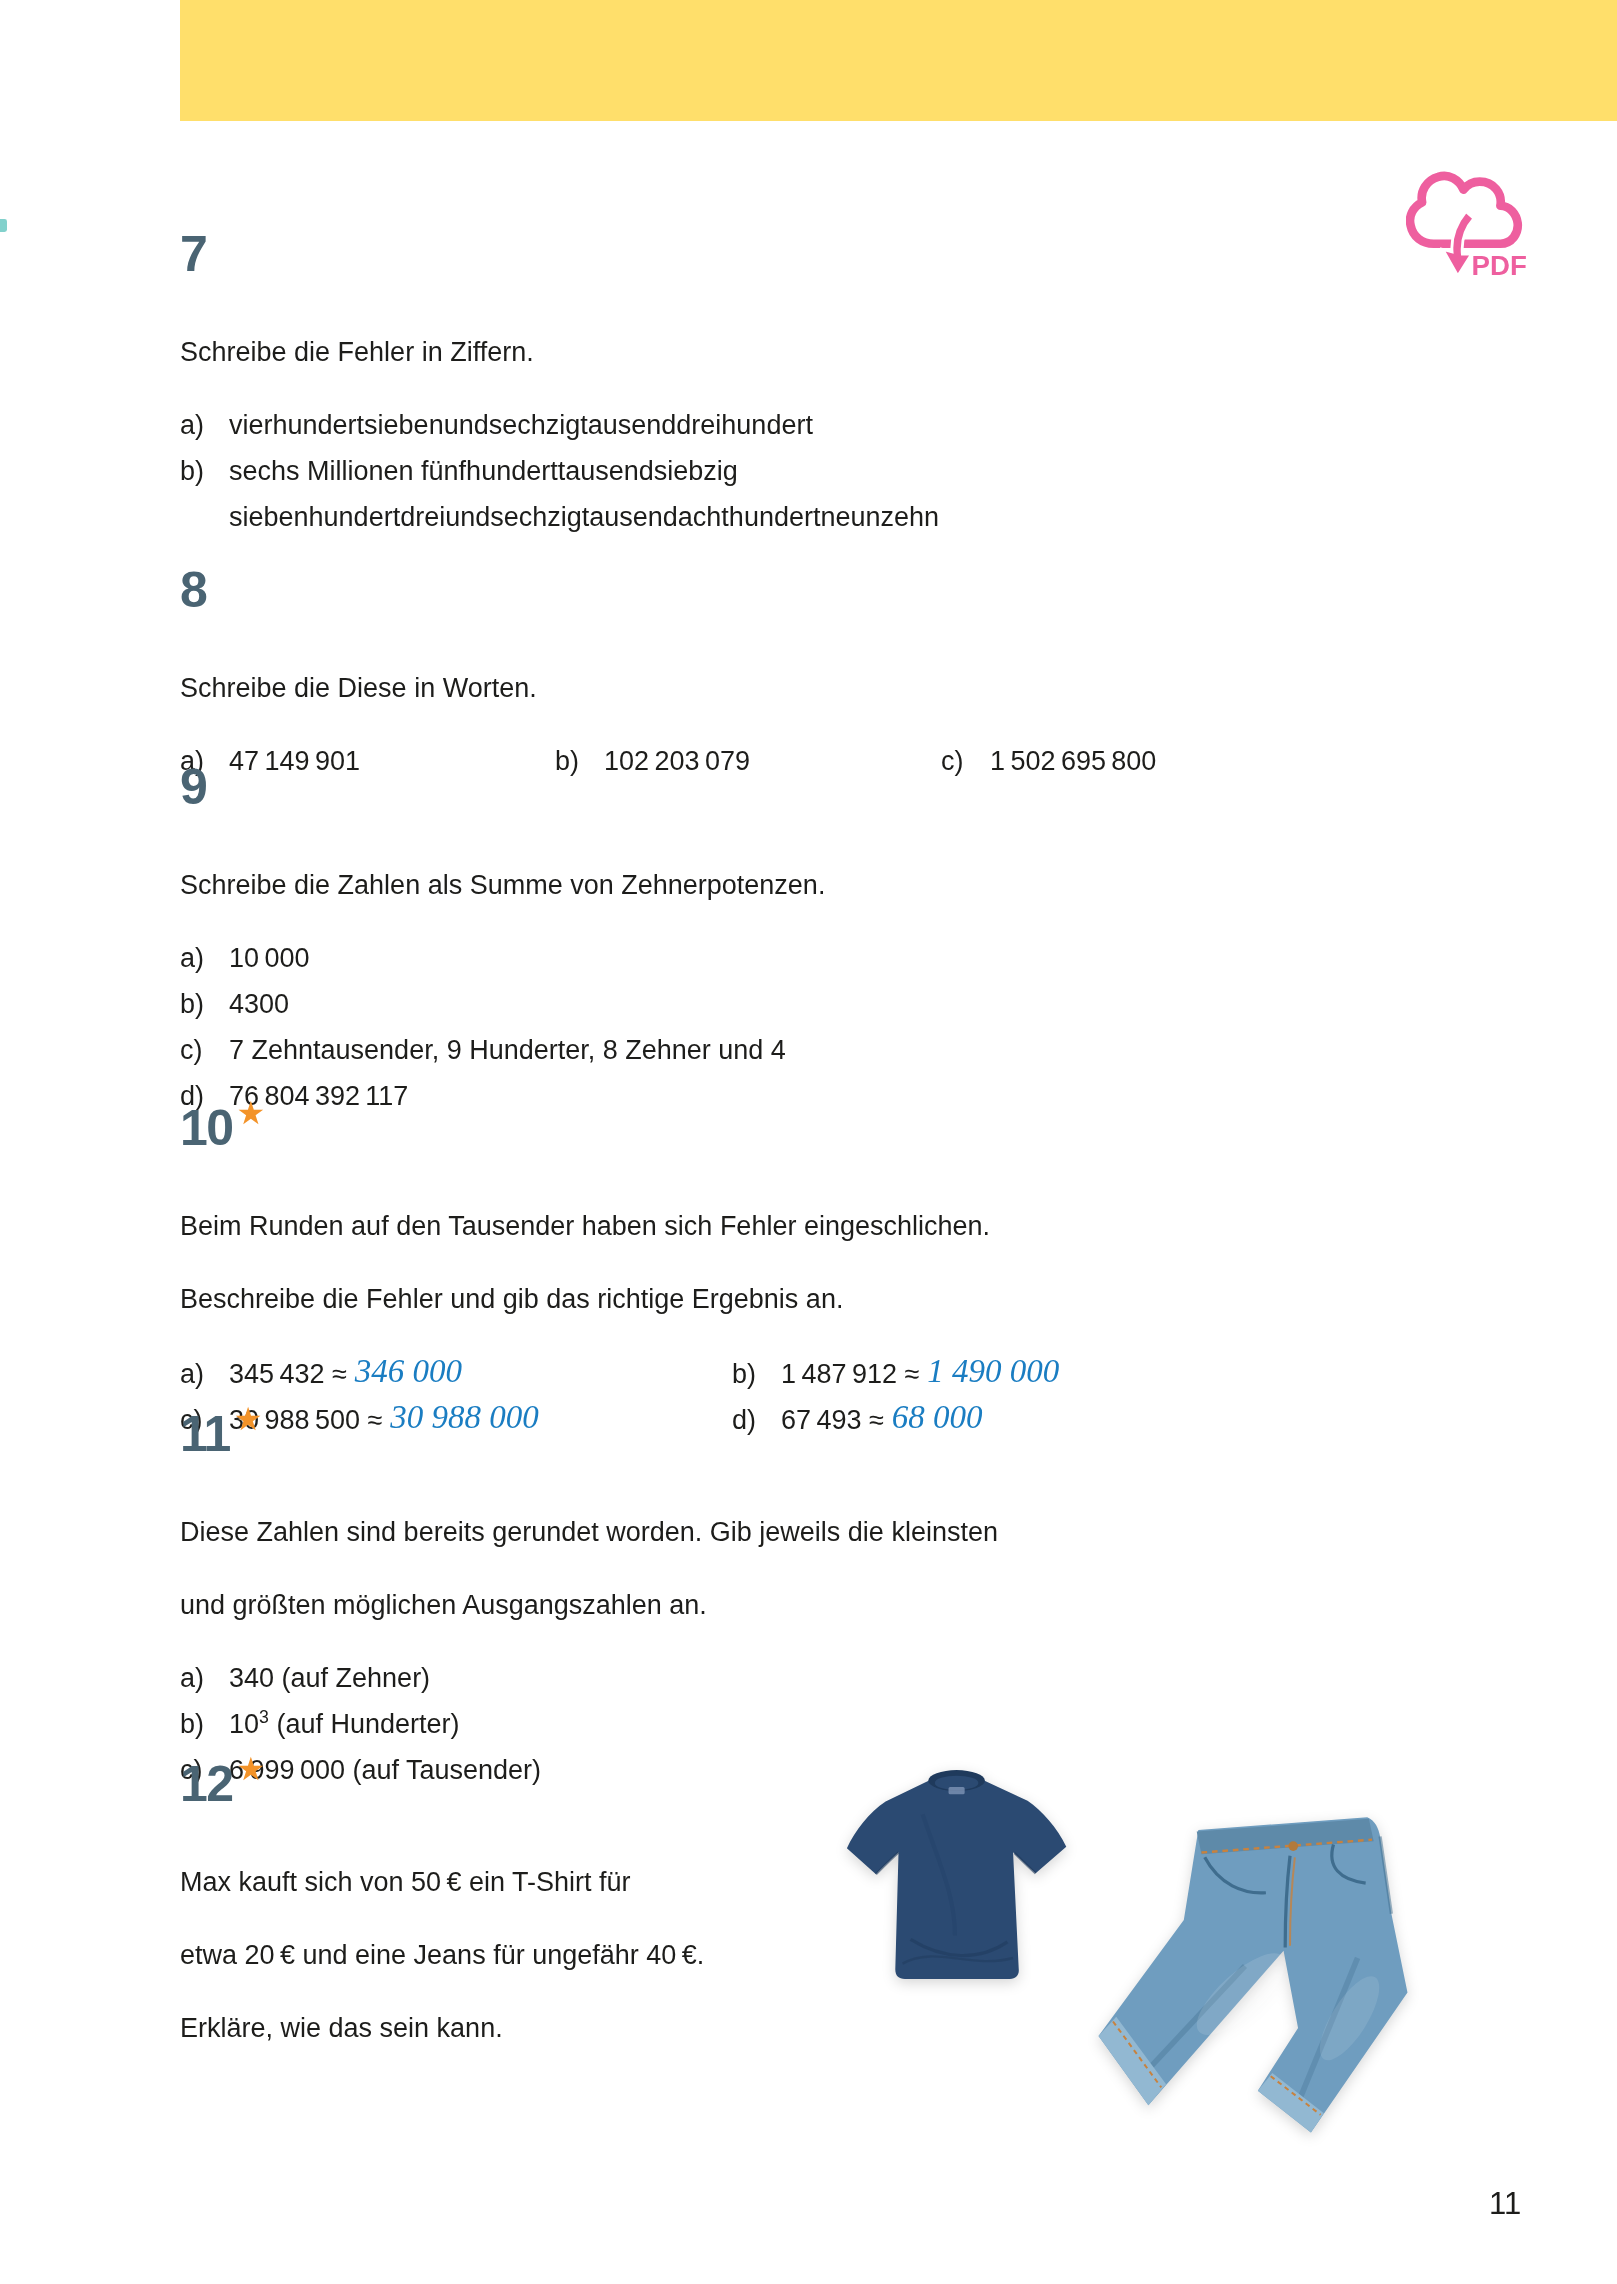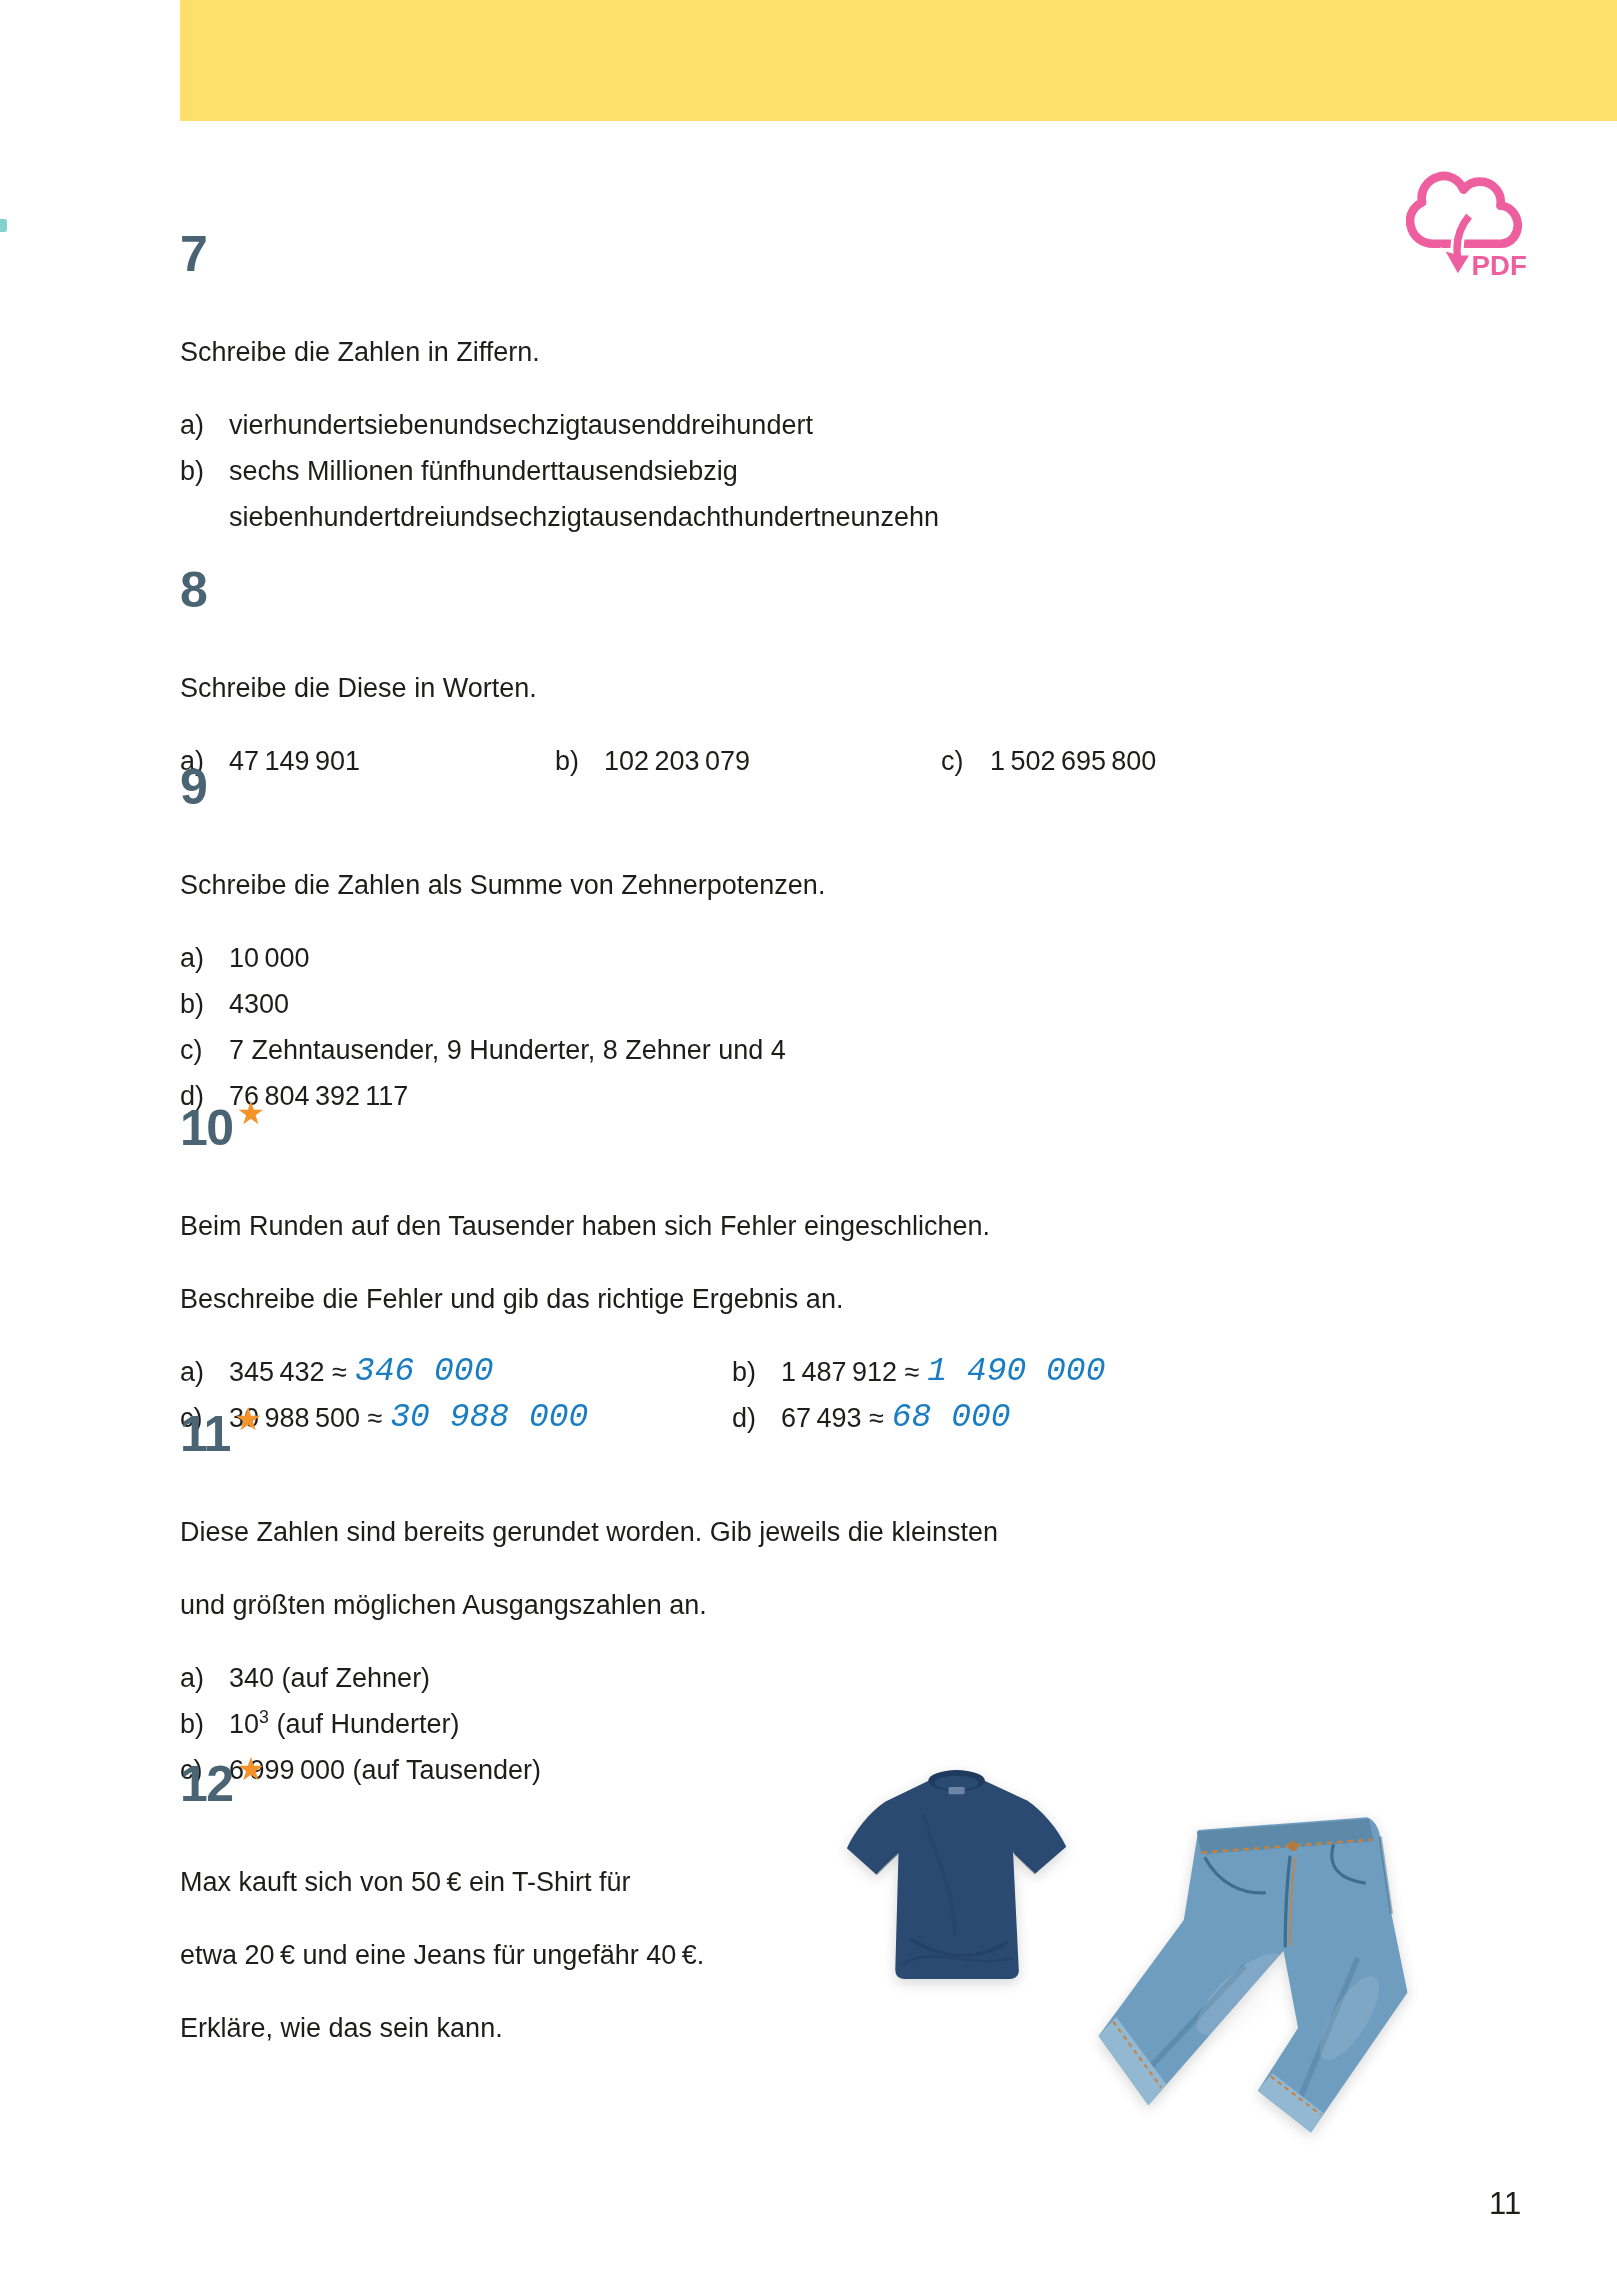--- a/index.html
+++ b/index.html
@@ -19,21 +19,21 @@
   
   .ex{position:absolute;left:180px;width:1353px;}
   .ex-head{height:74px;}
   .ex-num{font-size:50px;line-height:52px;font-weight:700;color:#4a6473;letter-spacing:-1.6px;}
   .star{font-size:32px;color:#f39329;position:relative;top:-21px;margin-left:4px;letter-spacing:0;}
   .line{height:46px;line-height:46px;font-size:27px;white-space:nowrap;}
   .row{position:relative;}
   .col{position:absolute;top:0;}
   .lbl{display:inline-block;width:49px;}
   .indent{padding-left:49px;}
-  .hand{font-style:italic;color:#1a7dc2;font-size:33px;letter-spacing:1.2px;margin-left:8px;font-family:Liberation Mono, monospace;position:relative;top:-0.8px;}
+  .hand{font-style:italic;color:#1a7dc2;font-size:33px;letter-spacing:1.2px;margin-left:8px;font-family:Liberation Serif, serif;position:relative;top:-0.8px;}
   .sup{font-size:17.7px;position:relative;top:-10.5px;}
 
   
   .tshirt{position:absolute;left:834px;top:1766px;width:246px;height:234px;filter:drop-shadow(0 4px 6.4px rgba(0,0,0,.16));}
   .jeans{position:absolute;left:1092px;top:1793px;width:322px;height:354px;filter:drop-shadow(0 4px 6.4px rgba(0,0,0,.16));}
 
   .page-num{position:absolute;left:1489px;top:2185px;font-size:31px;line-height:37px;color:#1d1d1b;}
 </style>
 </head>
 <body>
@@ -48,21 +48,21 @@
       <path d="M24,66 L82,66 C92,66 98,57 97,48 C96,40 90,33 82,33 C84,22 76,12 64,12
                C58,12 53,15 50,19 C46,10 37,5 28,8 C18,11 12,20 14,30 C6,34 2,42 4,50
                C6,60 14,66 24,66 Z" fill="#ffffff" stroke="#ee5f9f" stroke-width="7.5" stroke-linejoin="round"></path>
       <path d="M52,38 C43,49 39,60 40,73 L32,71 L45,94 L57,75 L49,75 C48,64 51,53 59,44 Z" fill="#ee5f9f" stroke="#ffffff" stroke-width="2.5"></path>
       <text x="57" y="93" font-size="24" font-weight="bold" fill="#ee5f9f">PDF</text>
     </svg>
   </div>
 
   <section class="ex" style="top:228px">
     <div class="ex-head"><span class="ex-num">7</span></div>
-    <p class="line">Schreibe die Zahlen in Ziffern.</p>
+    <p class="line">Schreibe die Fehler in Ziffern.</p>
     <div class="line">
       <span class="lbl">a)</span><span>vierhundertsiebenundsechzigtausenddreihundert</span>
     </div>
     <div class="line">
       <span class="lbl">b)</span><span>sechs Millionen fünfhunderttausendsiebzig</span>
     </div>
     <div class="line indent">
       <span>siebenhundertdreiundsechzigtausendachthundertneunzehn</span>
     </div>
   </section>

